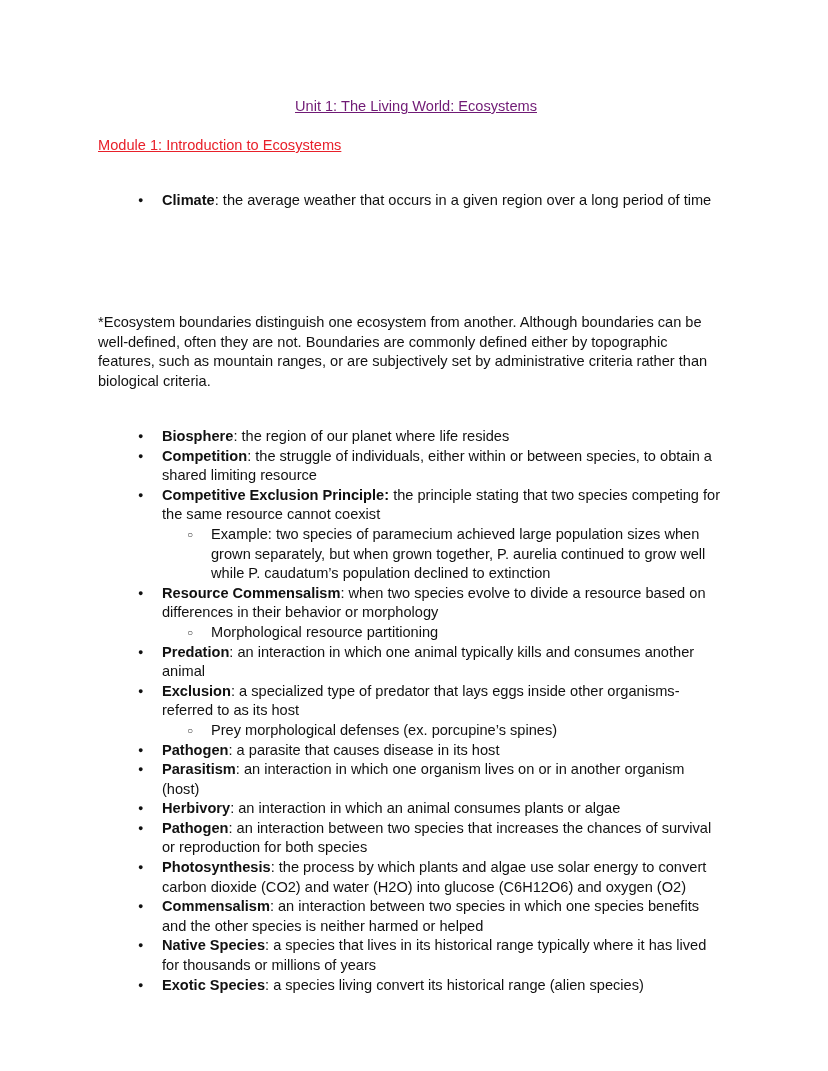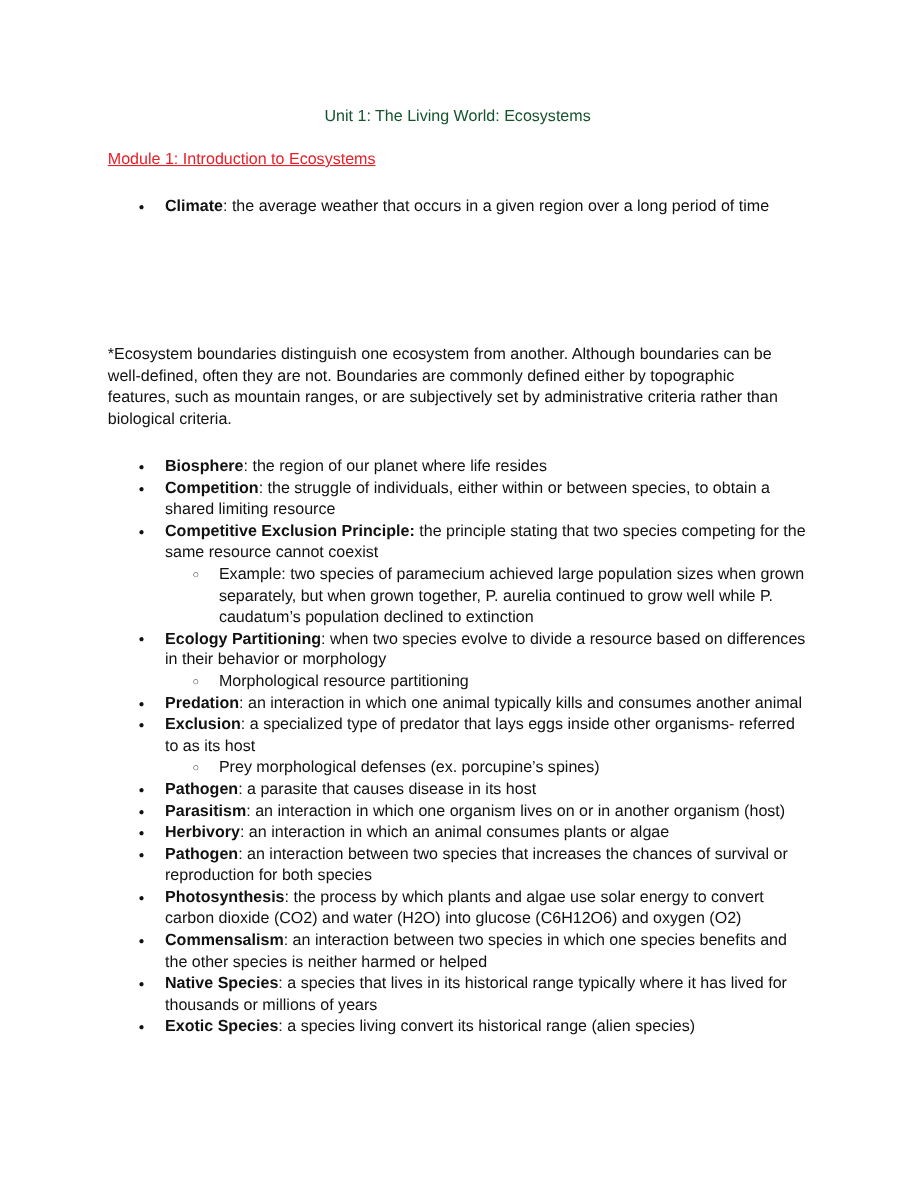--- a/index.html
+++ b/index.html
@@ -3,28 +3,28 @@
 <meta charset="utf-8">
 <style>
   html, body { margin: 0; padding: 0; background: #ffffff; }
   body {
     width: 828px; height: 1071px; position: relative; overflow: hidden;
     font-family: "Liberation Sans", sans-serif; color: #111; font-size: 14.6px;
   }
   .page { position: absolute; left: 98px; top: 0; width: 640px; }
   .title {
     position: absolute; left: 0; width: 636px; top: 96px; text-align: center;
-    color: #14532d; font-size: 14.6px; line-height: 20px;
+    color: #701a75; font-size: 14.6px; line-height: 20px; text-decoration: underline;
   }
   .module {
     position: absolute; left: 0; top: 135px; color: #e8202a;
     text-decoration: underline; font-size: 14.6px; line-height: 20px;
   }
   .line { line-height: 19.6px; }
-  ul { margin: 4px; padding: 0; list-style: none; }
+  ul { margin: 16px; padding: 0; list-style: none; }
   li.b1 { position: relative; padding-left: 48px; }
   li.b1::before {
     content: "\25CF"; position: absolute; left: 24px; top: 0; font-size: 9px; line-height: 19.6px;
   }
   li.b2 { position: relative; padding-left: 97px; }
   li.b2::before {
     content: "\25CB"; position: absolute; left: 73px; top: 0; font-size: 10px; line-height: 19.6px; color: #333;
   }
   b { font-weight: bold; }
   .block1 { position: absolute; top: 175px; left: 0; width: 636px; }
@@ -45,21 +45,21 @@
   </div>
 
   <div class="para">*Ecosystem boundaries distinguish one ecosystem from another. Although boundaries can be well-defined, often they are not. Boundaries are commonly defined either by topographic features, such as mountain ranges, or are subjectively set by administrative criteria rather than biological criteria.</div>
 
   <div class="block2">
     <ul id="list2">
         <li class="b1 line"><b>Biosphere</b><span>: the region of our planet where life resides</span></li>
         <li class="b1 line"><b>Competition</b><span>: the struggle of individuals, either within or between species, to obtain a shared limiting resource</span></li>
         <li class="b1 line"><b>Competitive Exclusion Principle:</b><span> the principle stating that two species competing for the same resource cannot coexist</span></li>
         <li class="b2 line"><span>Example: two species of paramecium achieved large population sizes when grown separately, but when grown together, P. aurelia continued to grow well while P. caudatum’s population declined to extinction</span></li>
-        <li class="b1 line"><b>Ecology Partitioning</b><span>: when two species evolve to divide a resource based on differences in  their behavior or morphology</span></li>
+        <li class="b1 line"><b>Resource Commensalism</b><span>: when two species evolve to divide a resource based on differences in  their behavior or morphology</span></li>
         <li class="b2 line"><span>Morphological resource partitioning</span></li>
         <li class="b1 line"><b>Predation</b><span>: an interaction in which one animal typically kills and consumes another animal</span></li>
         <li class="b1 line"><b>Exclusion</b><span>: a specialized type of predator that lays eggs inside other organisms- referred to as its host</span></li>
         <li class="b2 line"><span>Prey morphological defenses (ex. porcupine’s spines)</span></li>
         <li class="b1 line"><b>Pathogen</b><span>: a parasite that causes disease in its host</span></li>
         <li class="b1 line"><b>Parasitism</b><span>: an interaction in which one organism lives on or in another organism (host)</span></li>
         <li class="b1 line"><b>Herbivory</b><span>: an interaction in which an animal consumes plants or algae</span></li>
         <li class="b1 line"><b>Pathogen</b><span>: an interaction between two species that increases the chances of survival or reproduction for both species</span></li>
         <li class="b1 line"><b>Photosynthesis</b><span>: the process by which plants and algae use solar energy to convert carbon dioxide (CO2) and water (H2O) into glucose (C6H12O6) and oxygen (O2)</span></li>
         <li class="b1 line"><b>Commensalism</b><span>: an interaction between two species in which one species benefits and the other species is neither harmed or helped</span></li>

